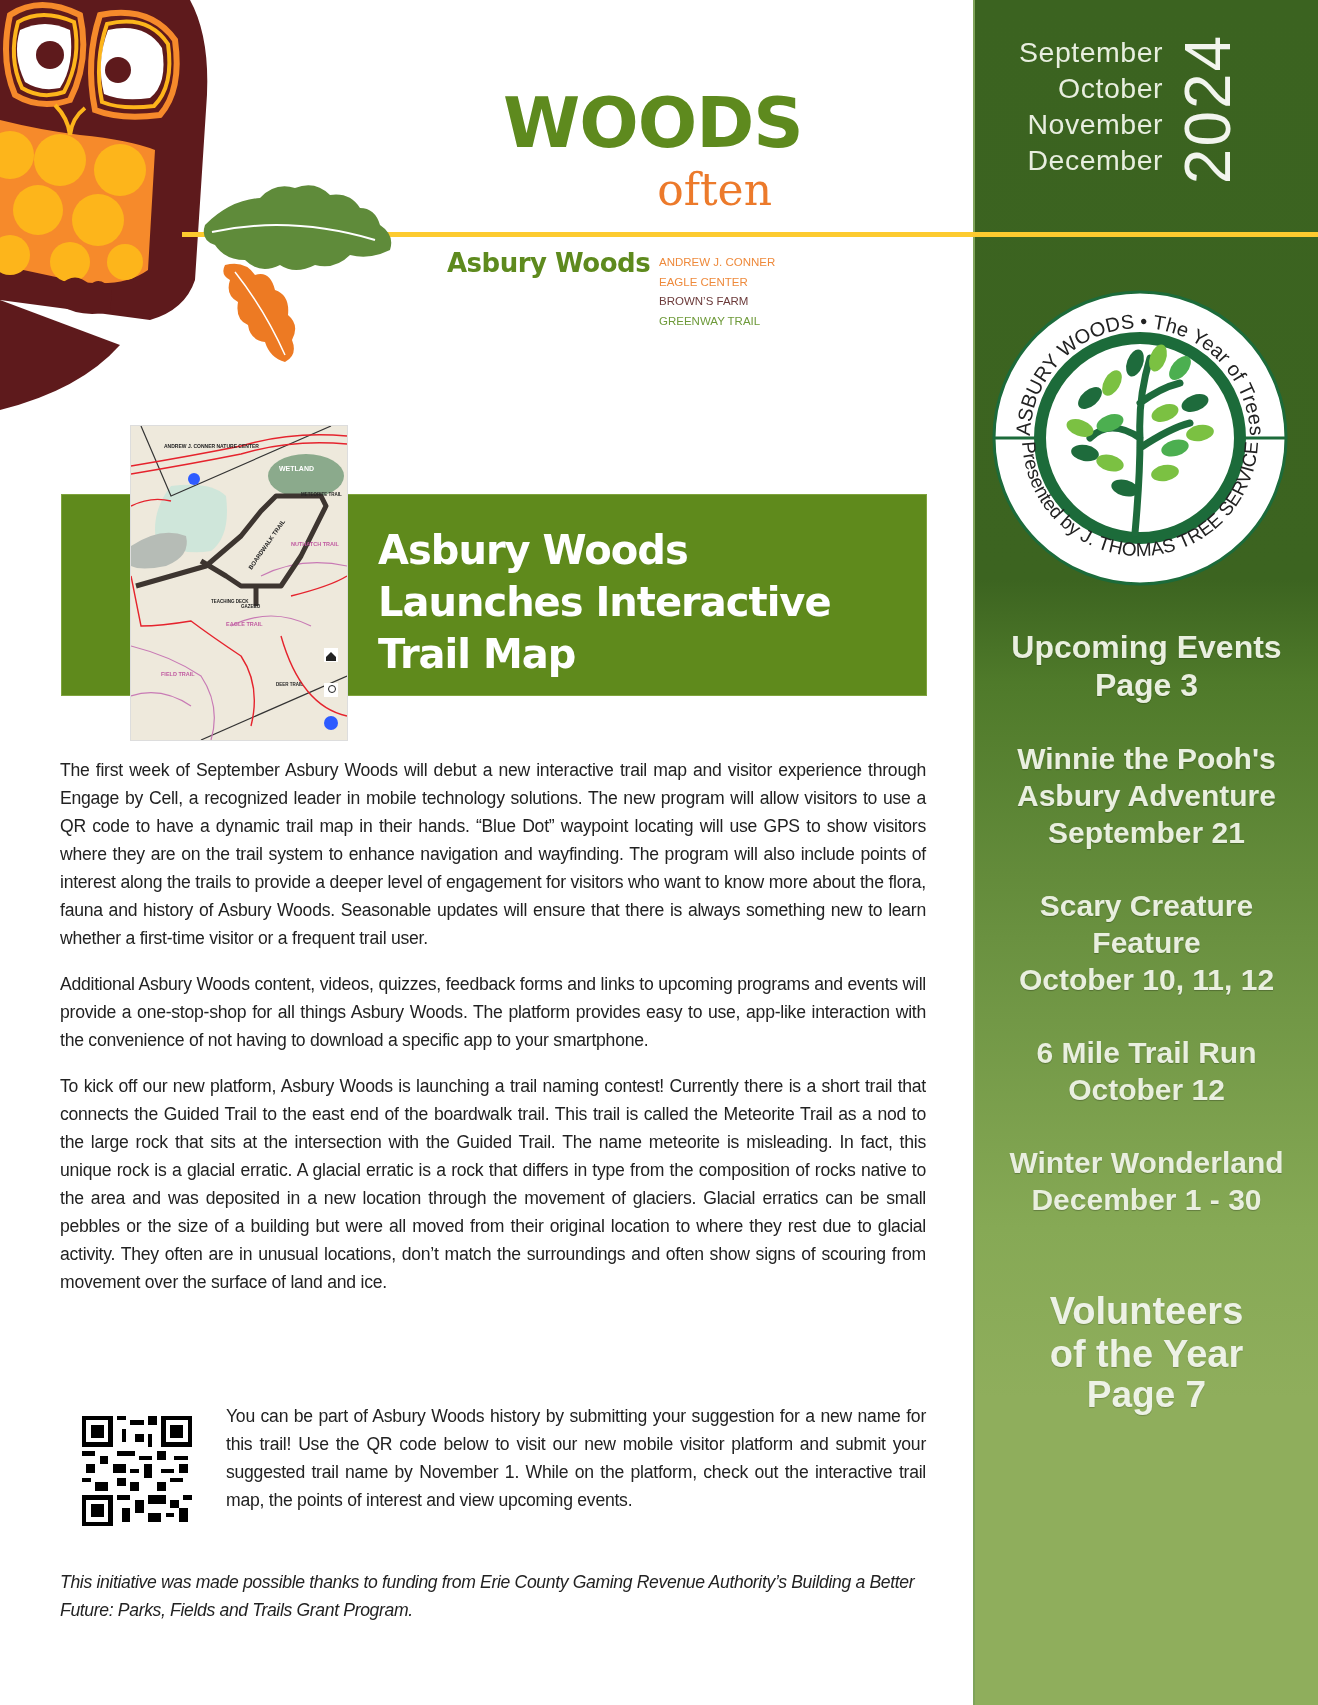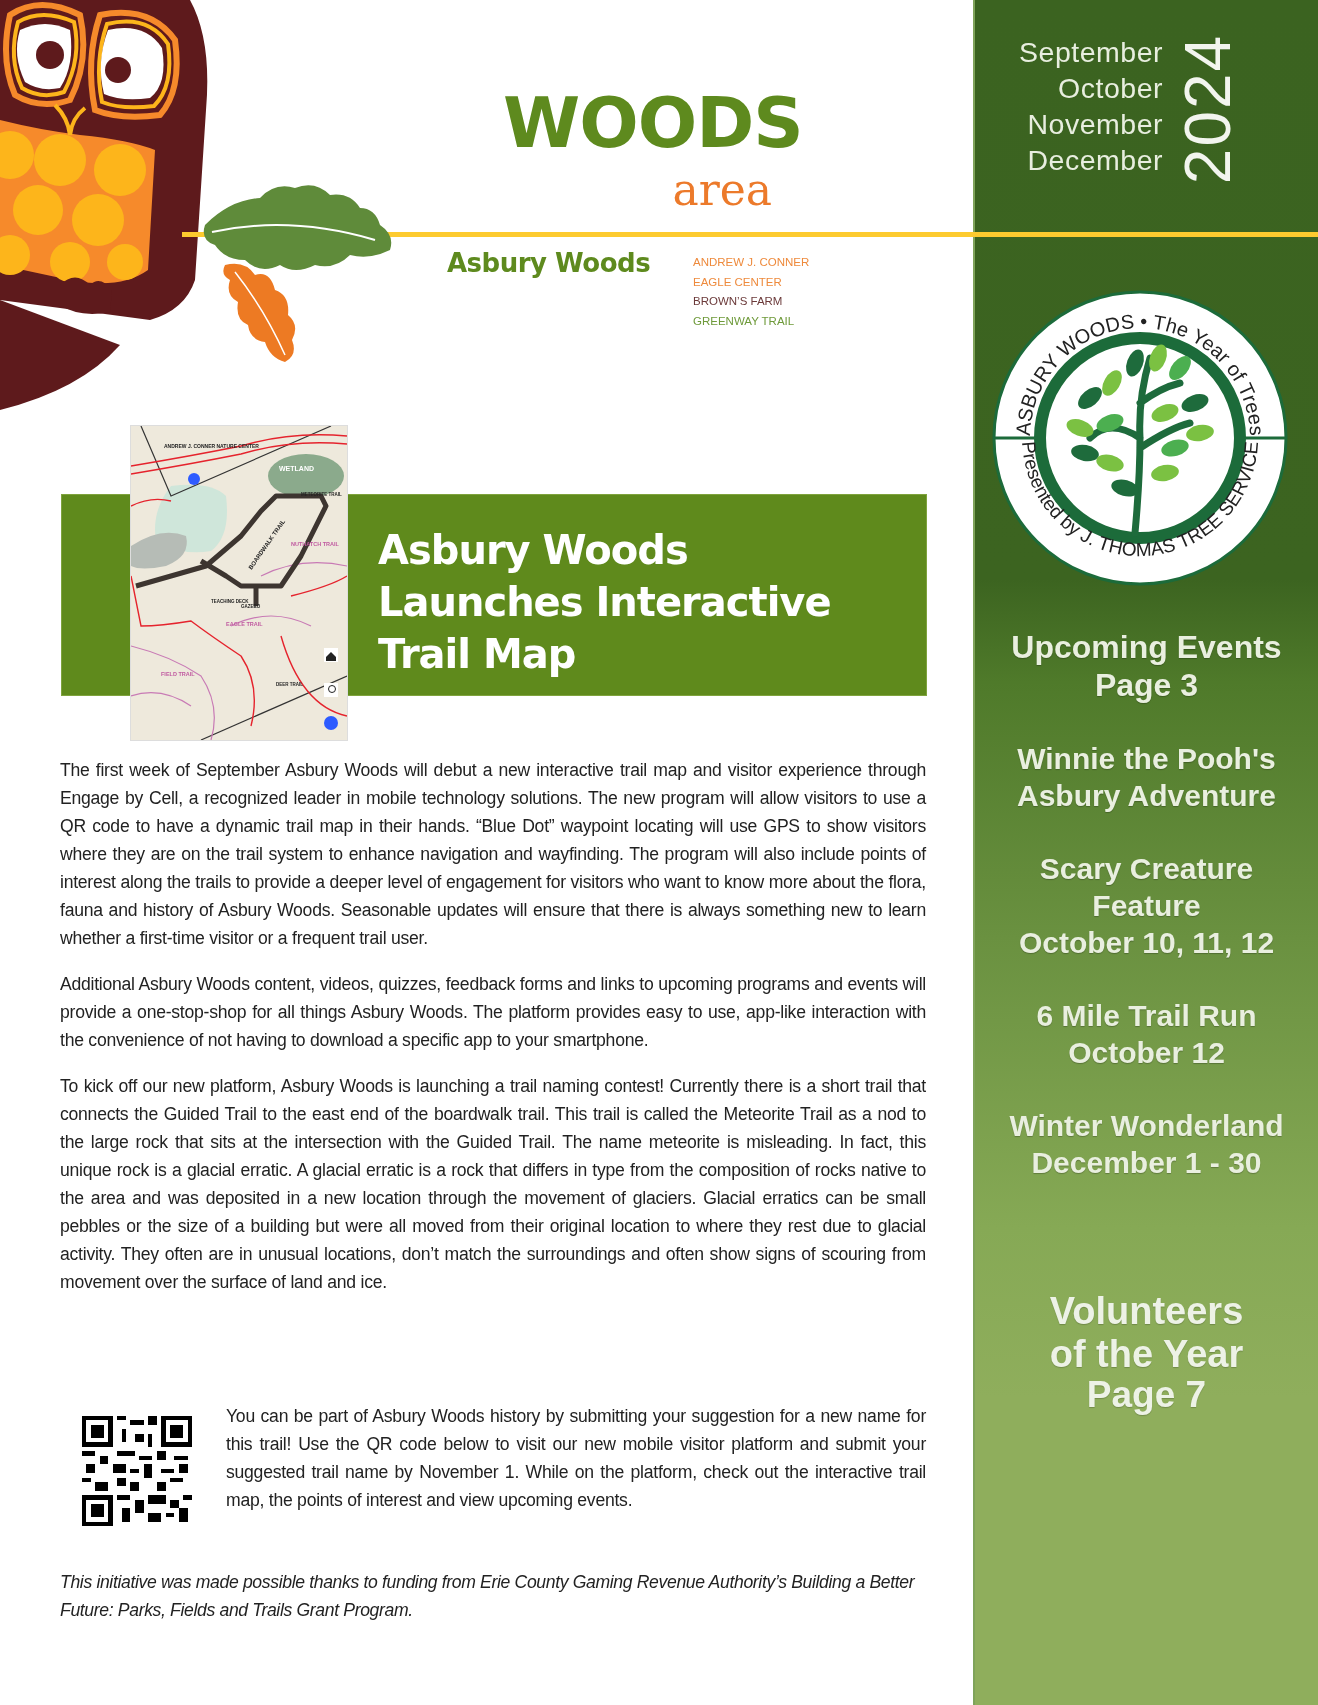--- a/index.html
+++ b/index.html
@@ -13,21 +13,21 @@
   #leaves { left:200px; top:180px; width:200px; height:185px; }
 
   
   #title-woods { left:488px; top:88px; width:290px; text-align:right; font-family:"DejaVu Sans", sans-serif;
                  font-weight:bold; font-size:70px; color:#5E8A1E; letter-spacing:-1px; line-height:1;margin-left:15px; }
   #title-talk { left:600px; top:168px; width:172px; text-align:right; font-family:"DejaVu Serif", serif;
                 font-size:44px; color:#EC7A2B; line-height:1; }
   #yellow-rule { left:182px; top:232px; width:1136px; height:5px; background:#FDCB2F; z-index:3; }
   #brand-name { left:447px; top:250px; font-family:"DejaVu Sans", sans-serif; font-weight:bold; font-size:26px;
                 color:#5E8A1E; line-height:1; letter-spacing:-0.5px; }
-  #brand-sites { left:659px; top:253px; font-size:11.5px; line-height:19.5px; font-family:"Liberation Sans", sans-serif;margin-left:34px; }
+  #brand-sites { left:659px; top:253px; font-size:11.5px; line-height:19.5px; font-family:"Liberation Sans", sans-serif; }
   #brand-sites div { white-space:nowrap; }
 
   
   #sidebar { left:973px; top:0; width:345px; height:1705px;
              background:linear-gradient(to bottom, #3B6320 0%, #3C6420 34%, #4F7A2A 40%, #6A9140 55%, #86A955 72%, #8FAE5C 82%, #8FAE5C 100%);
              border-left:2px solid #7FA35A; z-index:1; }
   #sidebar-months { left:1000px; top:34px; width:163px; text-align:right; color:#E8EEDF; font-size:28.5px;
                     line-height:36px; z-index:2; letter-spacing:0.5px; }
   #sidebar-year { left:1173px; top:34px; width:70px; height:150px; z-index:2; }
   #sidebar-year span { position:absolute; left:50%; top:50%; transform:translate(-50%,-50%) rotate(-90deg);
@@ -97,21 +97,21 @@
 </svg>
 
 <svg id="leaves" class="abs" viewBox="0 0 200 185" style="z-index:4;">
   <path d="M5 45 Q30 20 60 18 Q75 2 95 8 Q115 0 130 15 Q150 12 160 28 Q175 28 180 45 Q195 55 190 70 Q170 80 150 75 Q135 90 115 85 Q95 95 80 85 Q60 95 45 80 Q25 80 15 65 Q0 60 5 45Z" fill="#5F8B3A"></path>
   <path d="M12 52 Q90 35 175 60" fill="none" stroke="#ffffff" stroke-width="2"></path>
   <path d="M25 85 Q45 80 55 95 Q70 90 75 110 Q90 115 88 135 Q100 145 92 160 Q98 175 85 182 Q70 178 65 162 Q50 160 48 145 Q35 140 38 122 Q25 115 30 100 Q20 95 25 85Z" fill="#ED7A23"></path>
   <path d="M35 92 Q65 130 85 175" fill="none" stroke="#ffffff" stroke-width="1.5"></path>
 </svg>
 
 <div id="title-woods" class="abs">WOODS</div>
-<div id="title-talk" class="abs">area</div>
+<div id="title-talk" class="abs">often</div>
 <div id="yellow-rule" class="abs"></div>
 <div id="brand-name" class="abs">Asbury Woods</div>
 <div id="brand-sites" class="abs">
   <div style="color:#EE8A3C">ANDREW J. CONNER</div>
   <div style="color:#EE8A3C">EAGLE CENTER</div>
   <div style="color:#6B3A3A">BROWN’S FARM</div>
   <div style="color:#6E9A3A">GREENWAY TRAIL</div>
 </div>
 
 <div id="sidebar" class="abs"></div>
@@ -159,20 +159,21 @@
 </svg>
 
 <div id="events" class="abs">
   <div class="ev-block">
     <div class="ev-line big">Upcoming Events</div>
     <div class="ev-line big">Page 3</div>
   </div>
   <div class="ev-block">
     <div class="ev-line">Winnie the Pooh's</div>
     <div class="ev-line">Asbury Adventure</div>
+    <div class="ev-line">September 21</div>
   </div>
   <div class="ev-block">
     <div class="ev-line">Scary Creature</div>
     <div class="ev-line">Feature</div>
     <div class="ev-line">October 10, 11, 12</div>
   </div>
   <div class="ev-block">
     <div class="ev-line">6 Mile Trail Run</div>
     <div class="ev-line">October 12</div>
   </div>

